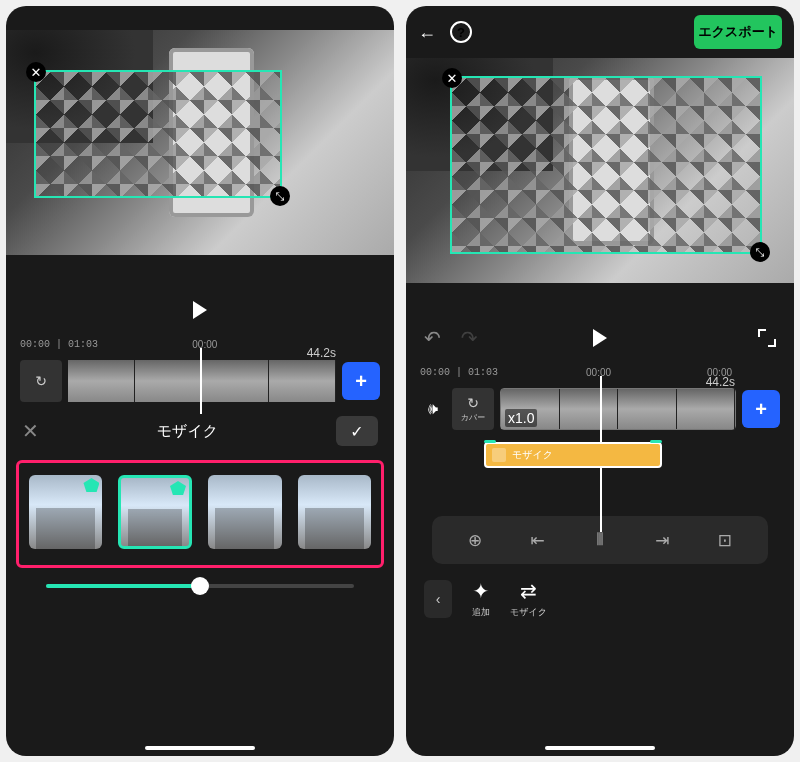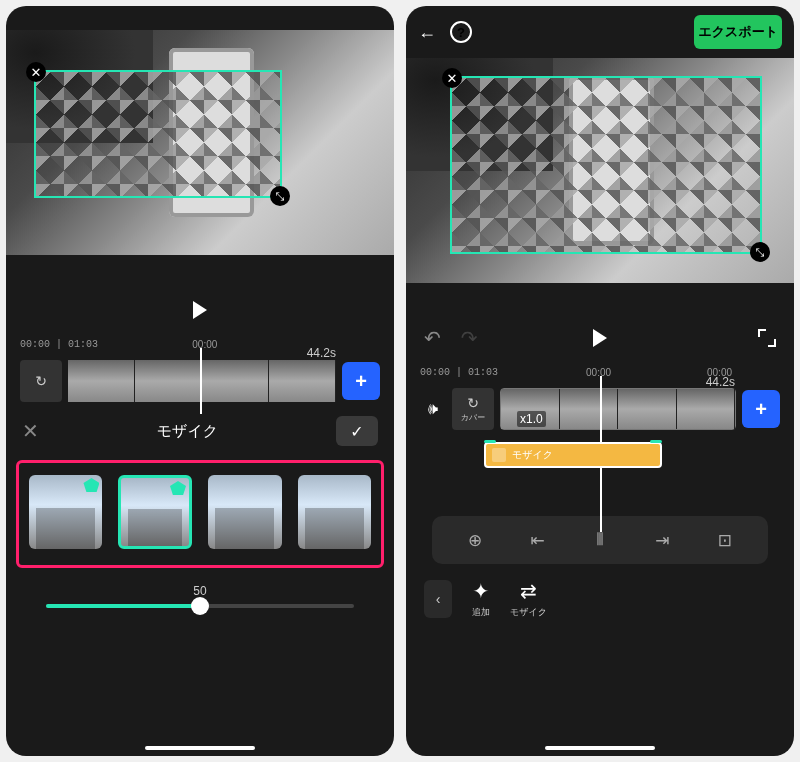--- a/index.html
+++ b/index.html
@@ -184,22 +184,22 @@
   border-right: 1px solid #222;
 }
 .clip-duration {
   position: absolute;
   top: -14px; right: 0;
   font-size: 12px;
   color: #ccc;
 }
 .clip-speed {
   position: absolute;
-  bottom: 2px; left: 16px;
-  font-size: 12px;
+  bottom: 2px; left: 4px;
+  font-size: 14px;
   color: #fff;
   background: rgba(0,0,0,0.5);
   padding: 1px 3px;
   border-radius: 2px;
 }
 .add-clip {
   width: 38px; height: 38px;
   background: #2563ff;
   border-radius: 6px;
   display: flex; align-items: center; justify-content: center;
@@ -430,21 +430,20 @@
       </div>
       <div class="style-thumb">
         <div class="th-body"></div>
       </div>
       <div class="style-thumb">
         <div class="th-body"></div>
       </div>
     </div>
 
   <div class="slider-wrap">
-    <div class="slider-val">50</div>
     <div class="slider-track">
       <div class="slider-fill" id="slider-fill" style="width: 50%;"></div>
       <div class="slider-thumb" id="slider-thumb" style="left: 50%;"></div>
     </div>
   </div>
 
   <div class="home-ind"></div>
 </div>
 
 <div class="screen right">

